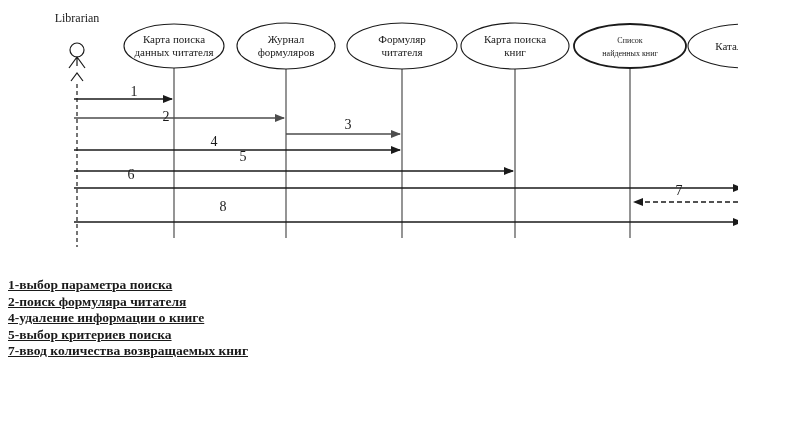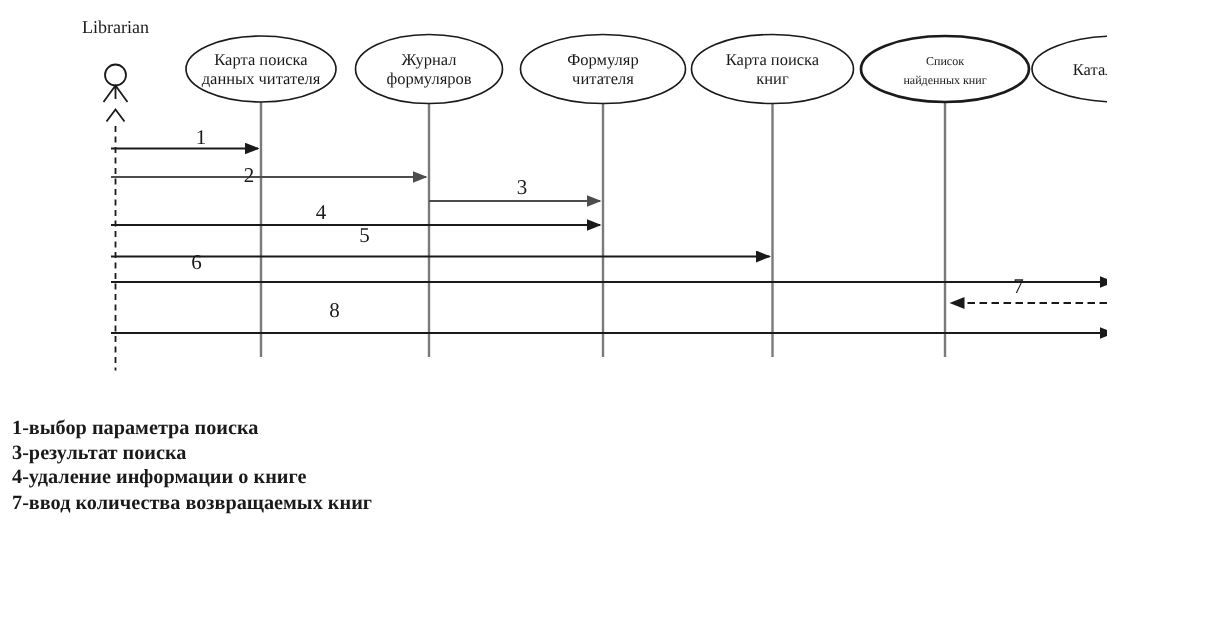--- a/index.html
+++ b/index.html
@@ -19,20 +19,21 @@
   .actor-label{font-size:12px;}
   .msg-num{font-size:14px;}
   .legend{
     position:absolute;
     left:8px;top:277px;
     font-size:13.5px;
     font-weight:bold;
     line-height:16.6px;
     color:#1a1a1a;
     white-space:pre;
+    text-decoration:underline;
   }
 </style>
 </head>
 <body>
 
 <div class="stage">
   <svg id="canvas" width="809" height="262" viewBox="0 0 809 262">
     <defs>
       <marker id="mB" markerWidth="11" markerHeight="9" refX="9" refY="4" orient="auto" markerUnits="userSpaceOnUse">
         <path d="M0,0 L10,4 L0,8 Z" fill="#1a1a1a"></path>
@@ -85,14 +86,14 @@
         <text x="166" y="121" text-anchor="middle" class="msg-num">2</text>
         <text x="348" y="129" text-anchor="middle" class="msg-num">3</text>
         <text x="214" y="146" text-anchor="middle" class="msg-num">4</text>
         <text x="243" y="161" text-anchor="middle" class="msg-num">5</text>
         <text x="131" y="179" text-anchor="middle" class="msg-num">6</text>
         <text x="679" y="195" text-anchor="middle" class="msg-num">7</text>
         <text x="223" y="211" text-anchor="middle" class="msg-num">8</text>
       </g>
   </svg>
 
-  <div class="legend" id="legend"><div>1-выбор параметра поиска</div><div>3-результат поиска</div><div>4-удаление информации о книге</div><div>7-ввод количества возвращаемых книг</div></div>
+  <div class="legend" id="legend"><div>1-выбор параметра поиска</div><div>2-поиск формуляра читателя</div><div>4-удаление информации о книге</div><div>5-выбор критериев поиска</div><div>7-ввод количества возвращаемых книг</div></div>
 </div>
 
 </body></html>

